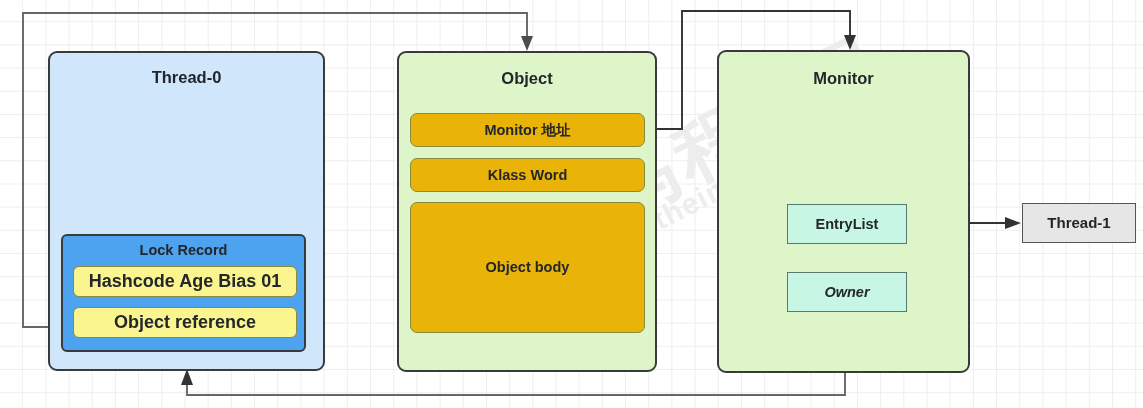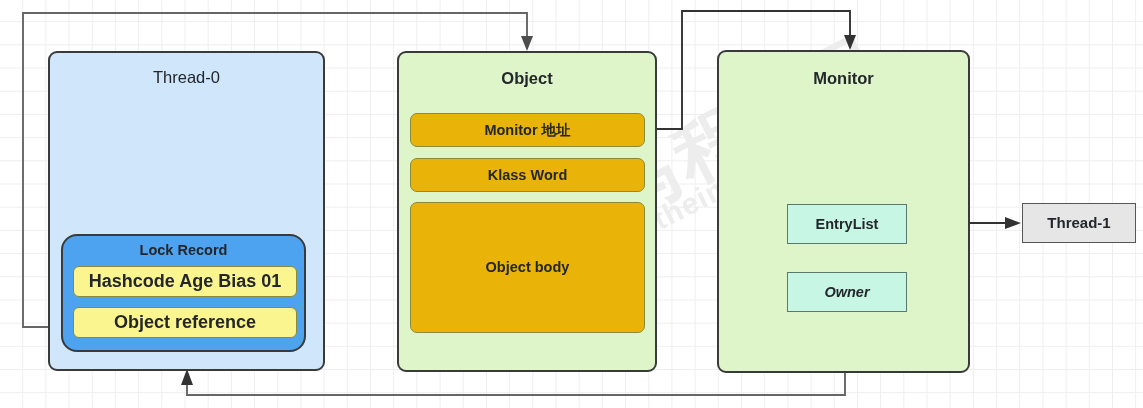--- a/index.html
+++ b/index.html
@@ -62,27 +62,27 @@
   
   #thread0{
     left:48px;top:51px;width:277px;height:320px;
     background:#cfe6fb;
     border:2.4px solid #3a3a3a;
     border-radius:9px;
     display:block;
   }
   #thread0-title{
     position:absolute;left:0;top:15px;width:100%;
-    text-align:center;font-size:16.5px;font-weight:normal;color:#23262b;
+    text-align:center;font-size:16.5px;font-weight:bold;color:#23262b;
   }
   #lock-record{
     position:absolute;left:11px;top:181px;width:245px;height:118px;
     background:#4da3f0;
     border:2.2px solid #3a3a3a;
-    border-radius:16px;
+    border-radius:6px;
     box-sizing:border-box;
   }
   #lock-record-title{
     position:absolute;left:0;top:6px;width:100%;
     text-align:center;font-size:14.5px;font-weight:bold;color:#23262b;
   }
   .lr-slot{
     position:absolute;left:10px;width:224px;height:31px;
     background:#fbf58f;
     border:1.6px solid #8a8a3c;

